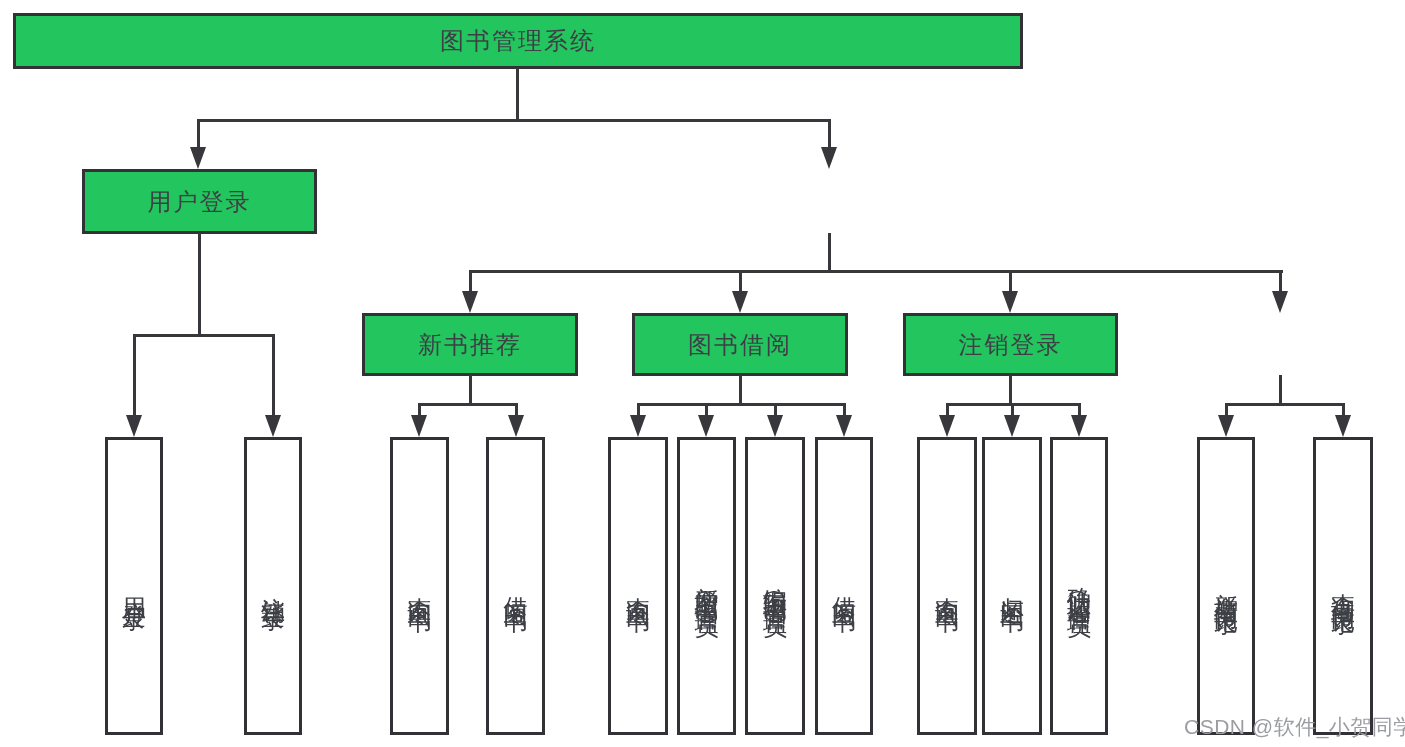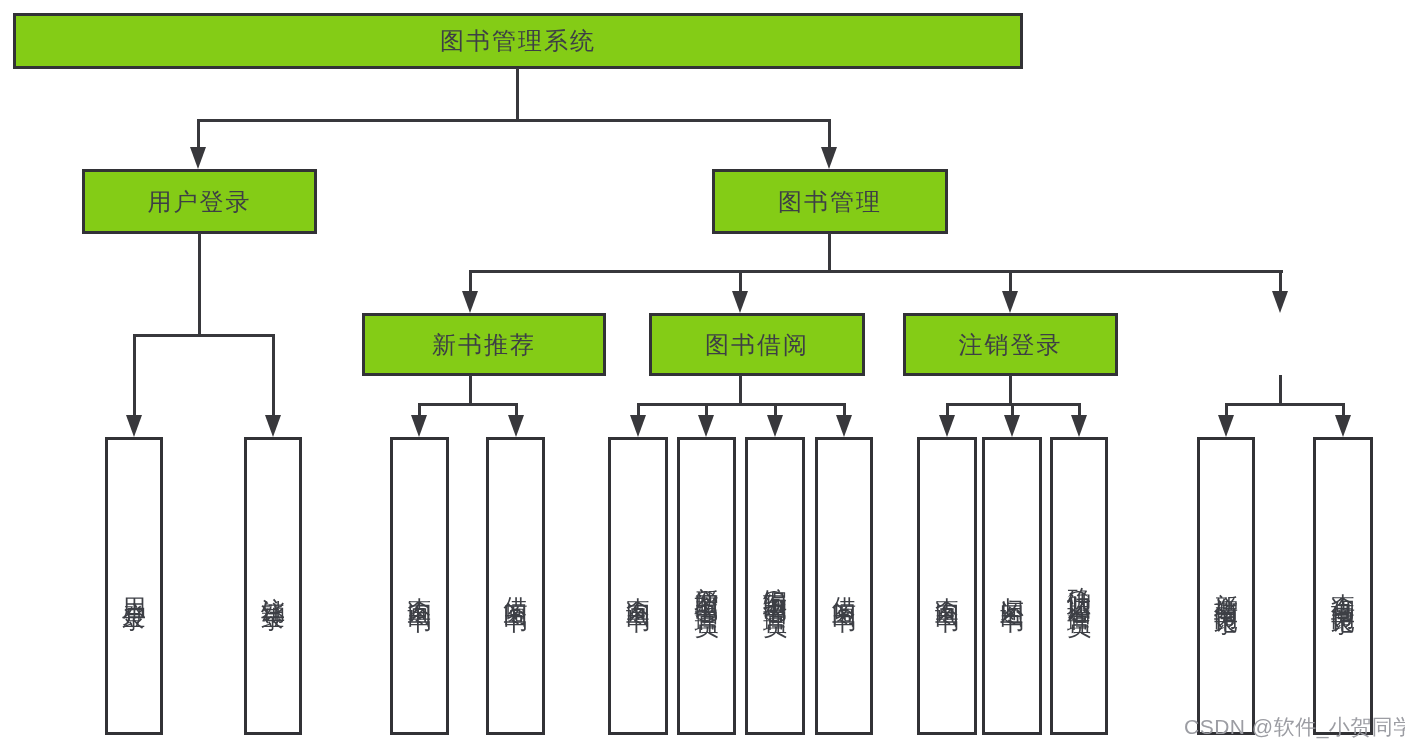--- a/index.html
+++ b/index.html
@@ -2,21 +2,21 @@
 <html><head>
 <meta charset="utf-8">
 <style>
   html,body{margin:0;padding:0;background:#ffffff;}
   .canvas{
     position:relative;width:1405px;height:747px;background:#ffffff;overflow:hidden;
     font-family:"Liberation Sans","DejaVu Sans",sans-serif;
   }
   
   .hbox{
-    position:absolute;box-sizing:border-box;background:#84cc16;
+    position:absolute;box-sizing:border-box;background:#22c55e;
     border:3px solid #323236;color:#3d3f45;
     display:flex;align-items:center;justify-content:center;
     font-size:24px;letter-spacing:2px;white-space:nowrap;
   }
   .vbox{
     position:absolute;box-sizing:border-box;background:#ffffff;
     border:3px solid #323236;color:#3d3f45;
     display:flex;align-items:center;justify-content:center;
     writing-mode:vertical-rl;text-orientation:mixed;
     font-size:24px;letter-spacing:4px;line-height:1;
@@ -41,42 +41,41 @@
   <div class="hbox" style="left:13px;top:13px;width:1010px;height:56px;">图书管理系统</div>
 
   <div class="ln" style="left:516px;top:68px;width:3px;height:54px;"></div>
   <div class="ln" style="left:197px;top:119px;width:634px;height:3px;"></div>
   <div class="ln" style="left:197px;top:119px;width:3px;height:30px;"></div>
   <div class="ar" style="left:190px;top:147px;"></div>
   <div class="ln" style="left:828px;top:119px;width:3px;height:30px;"></div>
   <div class="ar" style="left:821px;top:147px;"></div>
 
   <div class="hbox" style="left:82px;top:169px;width:235px;height:65px;">用户登录</div>
-  <div class="hbox" style="left:712px;top:169px;width:236px;height:65px;">图书管理</div>
 
   <div class="ln" style="left:198px;top:233px;width:3px;height:104px;"></div>
   <div class="ln" style="left:133px;top:334px;width:142px;height:3px;"></div>
   <div class="ln" style="left:133px;top:334px;width:3px;height:83px;"></div>
   <div class="ar" style="left:126px;top:415px;"></div>
   <div class="ln" style="left:272px;top:334px;width:3px;height:83px;"></div>
   <div class="ar" style="left:265px;top:415px;"></div>
 
   <div class="ln" style="left:828px;top:233px;width:3px;height:40px;"></div>
   <div class="ln" style="left:469px;top:270px;width:814px;height:3px;"></div>
   <div class="ln" style="left:469px;top:270px;width:3px;height:23px;"></div>
   <div class="ar" style="left:462px;top:291px;"></div>
   <div class="ln" style="left:739px;top:270px;width:3px;height:23px;"></div>
   <div class="ar" style="left:732px;top:291px;"></div>
   <div class="ln" style="left:1009px;top:270px;width:3px;height:23px;"></div>
   <div class="ar" style="left:1002px;top:291px;"></div>
   <div class="ln" style="left:1279px;top:270px;width:3px;height:23px;"></div>
   <div class="ar" style="left:1272px;top:291px;"></div>
 
-  <div class="hbox" style="left:362px;top:313px;width:244px;height:63px;">新书推荐</div>
-  <div class="hbox" style="left:632px;top:313px;width:216px;height:63px;margin-left:17px;">图书借阅</div>
+  <div class="hbox" style="left:362px;top:313px;width:216px;height:63px;">新书推荐</div>
+  <div class="hbox" style="left:632px;top:313px;width:216px;height:63px;">图书借阅</div>
   <div class="hbox" style="left:903px;top:313px;width:215px;height:63px;">注销登录</div>
 
   <div class="ln" style="left:469px;top:375px;width:3px;height:31px;"></div>
   <div class="ln" style="left:418px;top:403px;width:100px;height:3px;"></div>
   <div class="ln" style="left:418px;top:403px;width:3px;height:14px;"></div>
   <div class="ar" style="left:411px;top:415px;"></div>
   <div class="ln" style="left:515px;top:403px;width:3px;height:14px;"></div>
   <div class="ar" style="left:508px;top:415px;"></div>
 
   <div class="ln" style="left:739px;top:375px;width:3px;height:31px;"></div>

